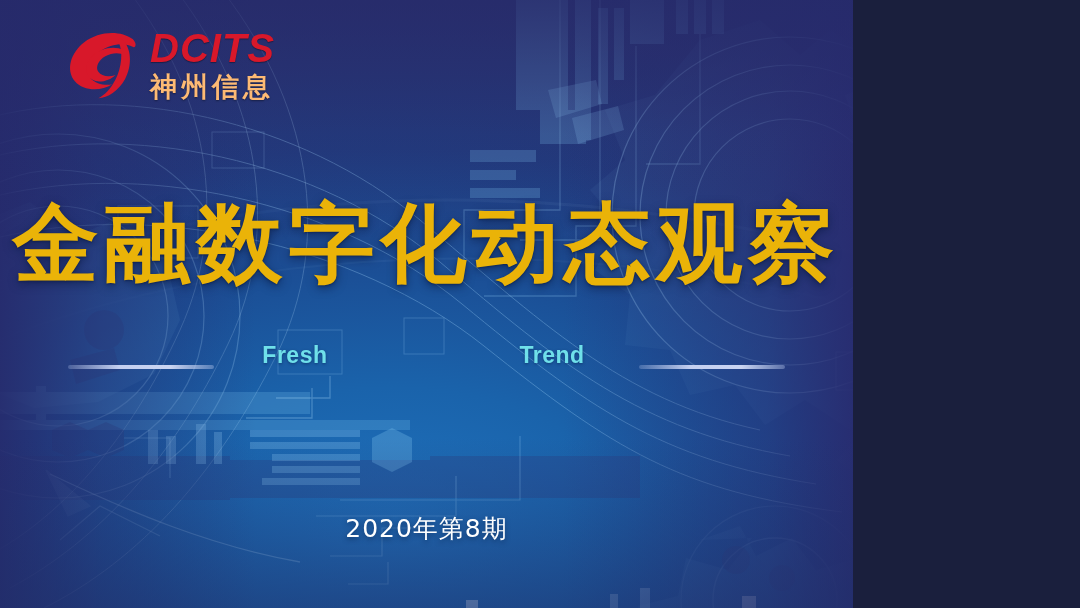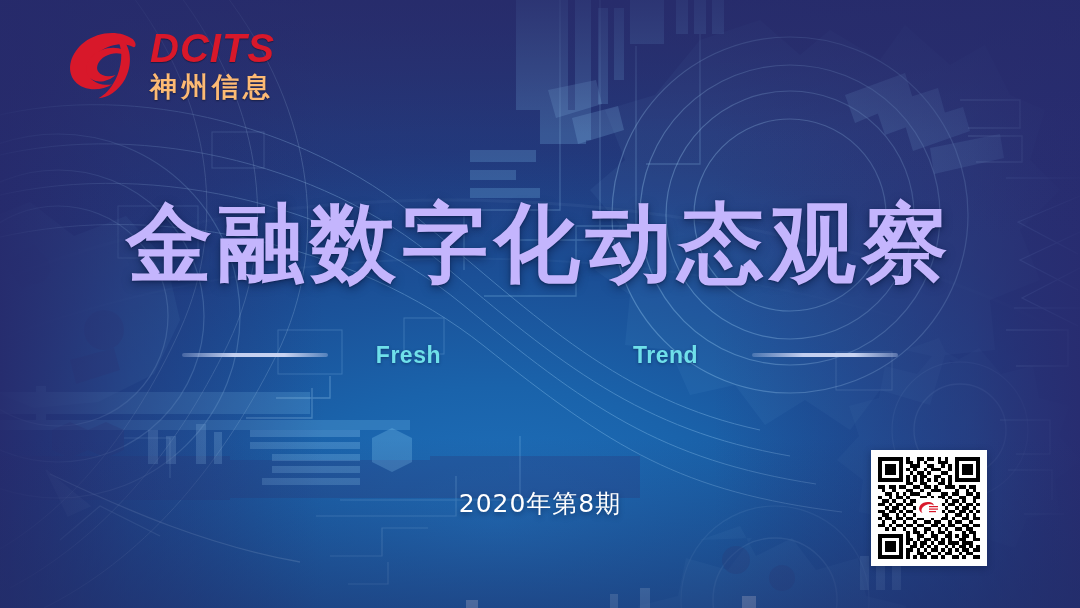--- a/index.html
+++ b/index.html
@@ -3,21 +3,21 @@
 <meta charset="utf-8">
 <title>金融数字化动态观察</title>
 <style>
   html, body {
     margin: 0;
     padding: 0;
     background: #1a1f3d;
   }
   #poster {
     position: relative;
-    width: 1080px;
+    width: 853px;
     height: 608px;
     overflow: hidden;
     font-family: "Liberation Sans", "DejaVu Sans", sans-serif;
     background: #1d3a7a;
   }
 
   
   .bg-base {
     position: absolute;
     inset: 0;
@@ -90,35 +90,35 @@
   
   .title {
     position: absolute;
     left: 0;
     right: 0;
     top: 186px;
     text-align: center;
     font-family: "DejaVu Sans", "Liberation Sans", sans-serif;
     font-size: 86px;
     font-weight: bold;
-    color: #c4b5fd;
+    color: #eab308;
     letter-spacing: 6px;
     text-shadow: 0 3px 10px rgba(8,22,60,0.55), 0 1px 2px rgba(8,22,60,0.5);
     white-space: nowrap;
   }
 
   
   .keywords {
     position: absolute;
     left: 0;
     right: 0;
     top: 341px;
     height: 28px;
     display: flex;
-    align-items: center;
+    align-items: flex-end;
     justify-content: center;
   }
   .kw-line {
     width: 146px;
     height: 4px;
     background: linear-gradient(90deg, rgba(190,205,240,0.25), #c3cff0 35%, #c9d4f2 70%, rgba(190,205,240,0.35));
     border-radius: 2px;
   }
   .kw-words {
     display: flex;
@@ -135,21 +135,21 @@
   .kw-gap-1 { width: 104px; }
   .kw-gap-2 { width: 88px; }
   .kw-pad-l { width: 48px; }
   .kw-pad-r { width: 54px; }
 
   
   .issue {
     position: absolute;
     left: 0;
     right: 0;
-    top: 487px;
+    top: 512px;
     text-align: center;
     font-family: "DejaVu Sans", "Liberation Sans", sans-serif;
     font-size: 25px;
     color: #ffffff;
     letter-spacing: 1px;
     text-shadow: 0 2px 5px rgba(8,24,60,0.5);
   }
 
   
   .qr-wrap {

